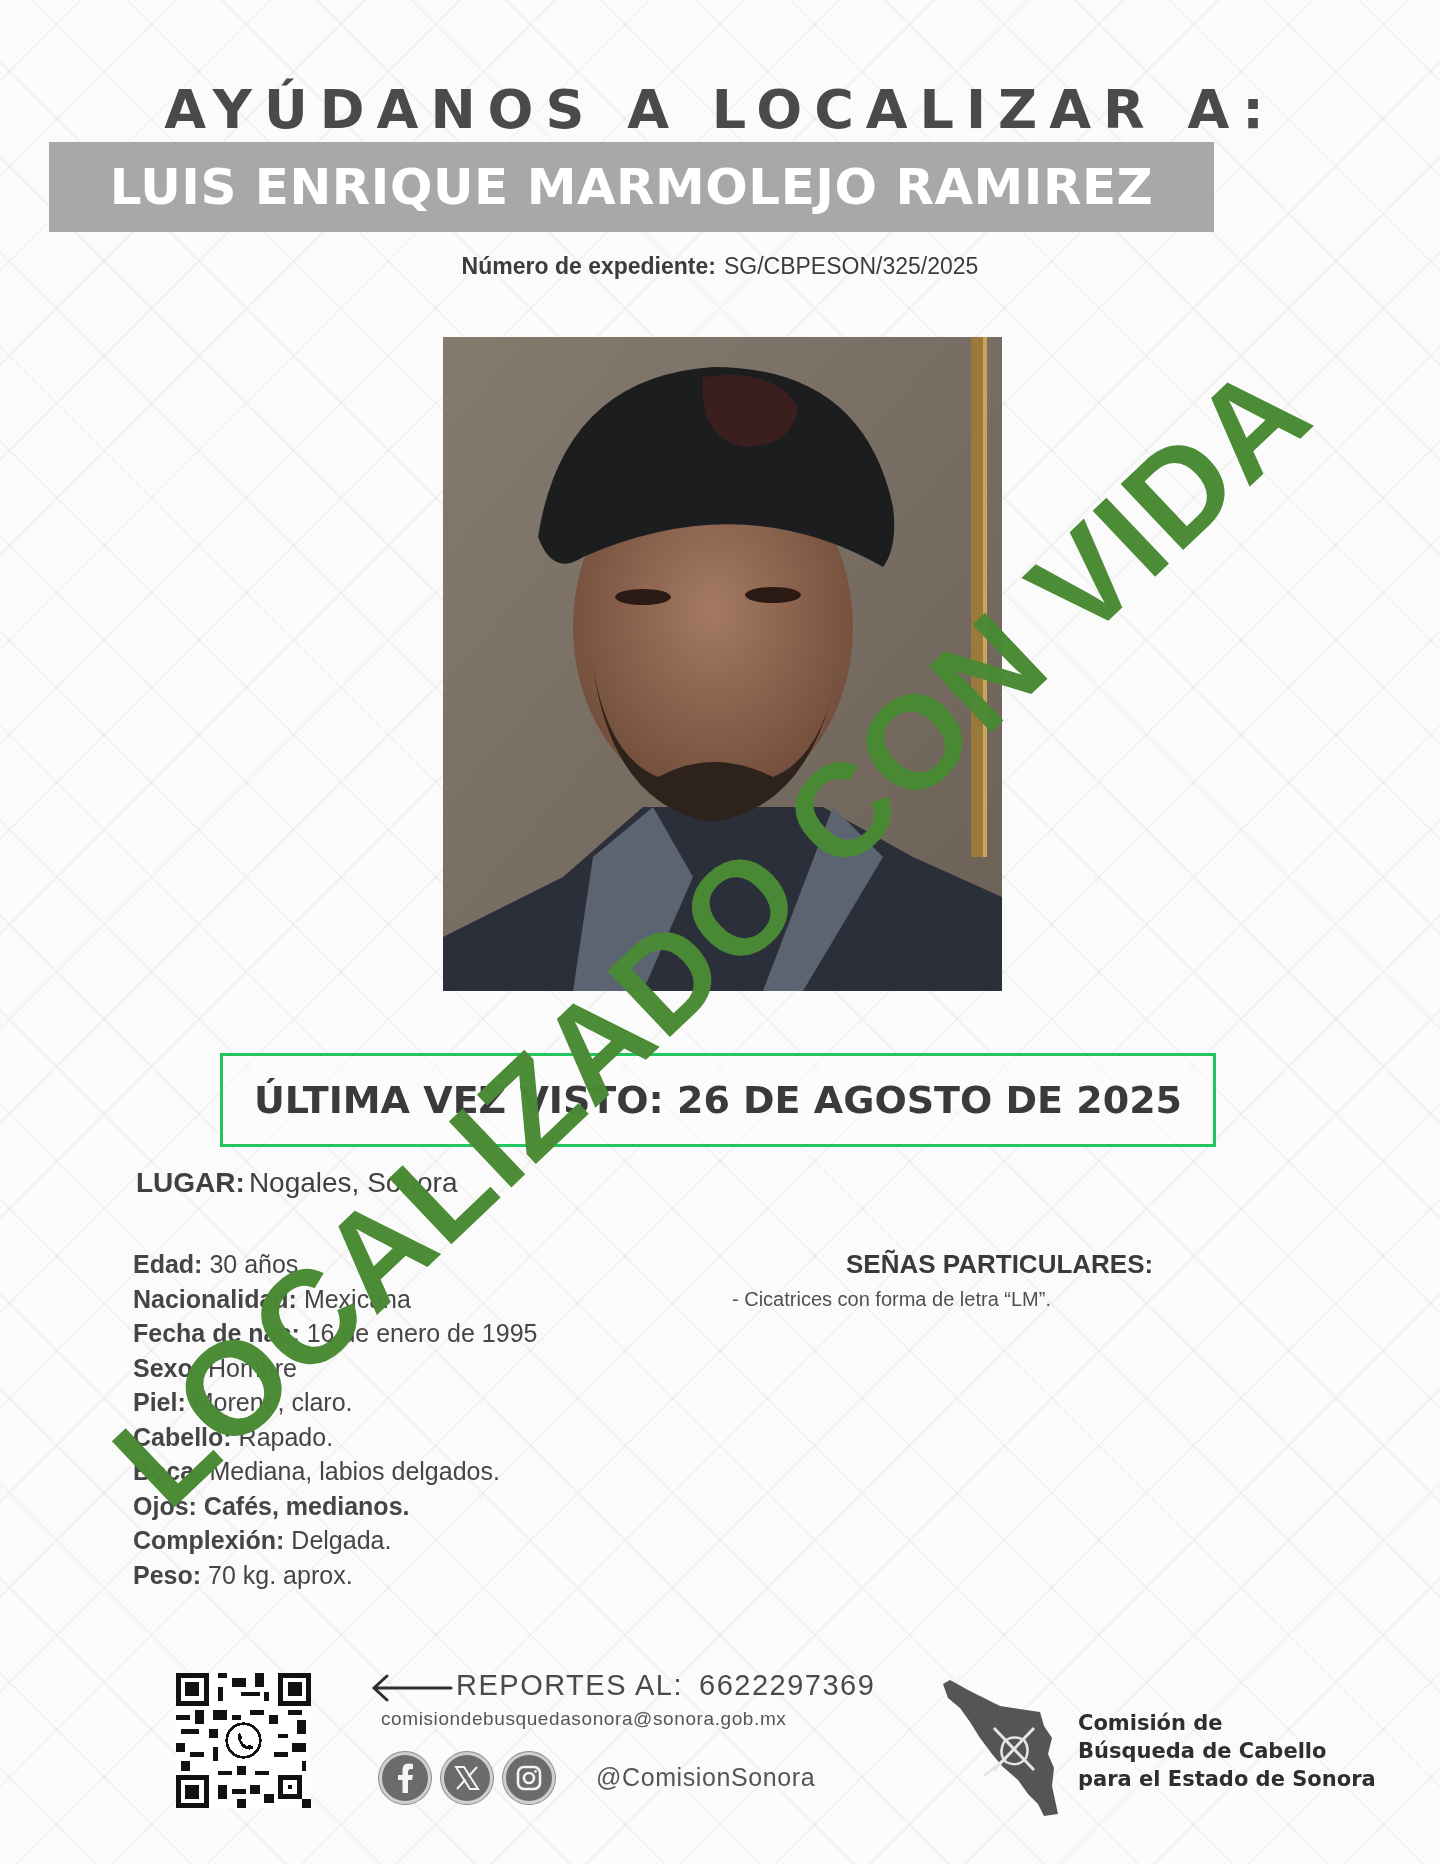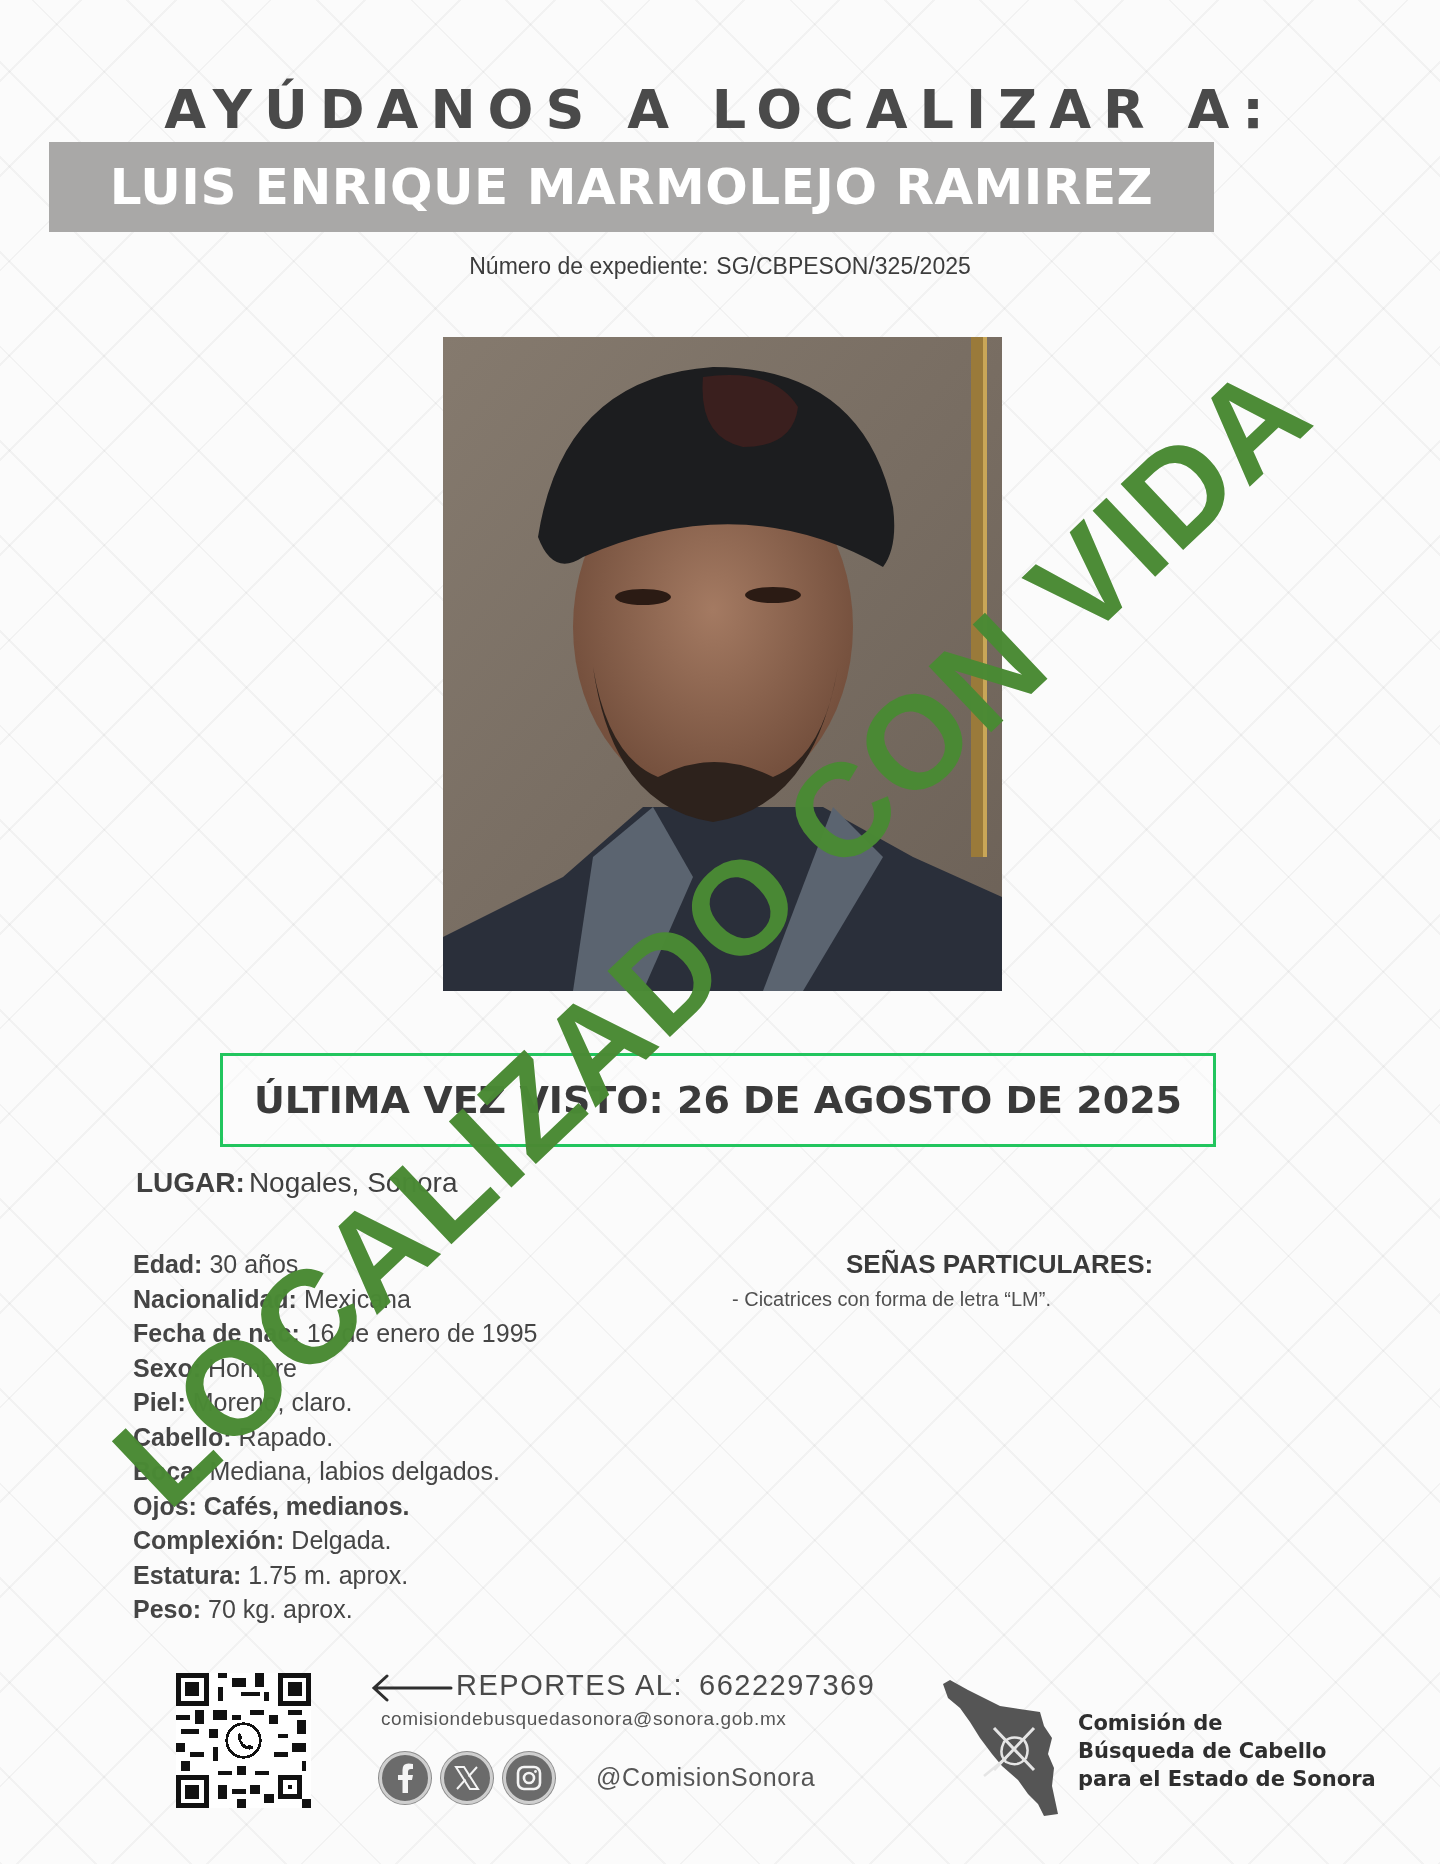--- a/index.html
+++ b/index.html
@@ -41,21 +41,21 @@
     color: #ffffff;
     letter-spacing: 0.5px;
   }
   .expediente {
     left: 0; width: 1440px; top: 251px;
     text-align: center;
     font-size: 23px;
     line-height: 30px;
     color: #3c3c3c;
   }
-  .expediente .lbl { font-weight: normal; margin-right: 8px; margin-top: 24px; }
+  .expediente .lbl { font-weight: bold; margin-right: 8px; margin-top: 24px; }
 
   .photo {
     left: 443px; top: 337px; width: 559px; height: 654px;
     overflow: hidden;
     background: #7d7266;
   }
   .photo svg { width: 100%; height: 100%; display: block; }
 
   .seen-box {
     left: 220px; top: 1053px; width: 996px; height: 94px;
@@ -205,21 +205,20 @@
 <div class="layer details">
   <div class="row"><span class="lbl">Edad:</span> <span class="val">30 años</span></div>
   <div class="row"><span class="lbl">Nacionalidad:</span> <span class="val">Mexicana</span></div>
   <div class="row"><span class="lbl">Fecha de nac:</span> <span class="val">16 de enero de 1995</span></div>
   <div class="row"><span class="lbl">Sexo:</span> <span class="val">Hombre</span></div>
   <div class="row"><span class="lbl">Piel:</span> <span class="val">Moreno, claro.</span></div>
   <div class="row"><span class="lbl">Cabello:</span> <span class="val">Rapado.</span></div>
   <div class="row"><span class="lbl">Boca:</span> <span class="val">Mediana, labios delgados.</span></div>
   <div class="row"><span class="lbl">Ojos:</span> <span class="val bold">Cafés, medianos.</span></div>
   <div class="row"><span class="lbl">Complexión:</span> <span class="val">Delgada.</span></div>
-  <div class="row"><span class="lbl">Estatura:</span> <span class="val">1.75 m. aprox.</span></div>
   <div class="row"><span class="lbl">Peso:</span> <span class="val">70 kg. aprox.</span></div>
 </div>
 
 <div class="layer senas-title">SEÑAS PARTICULARES:</div>
 <div class="layer senas-item">- Cicatrices con forma de letra “LM”.</div>
 
 <div class="layer qr">
   <svg viewBox="0 0 29 29" width="135" height="135" shape-rendering="crispEdges">
     <rect width="29" height="29" fill="#ffffff"></rect>
     <g fill="#111">

